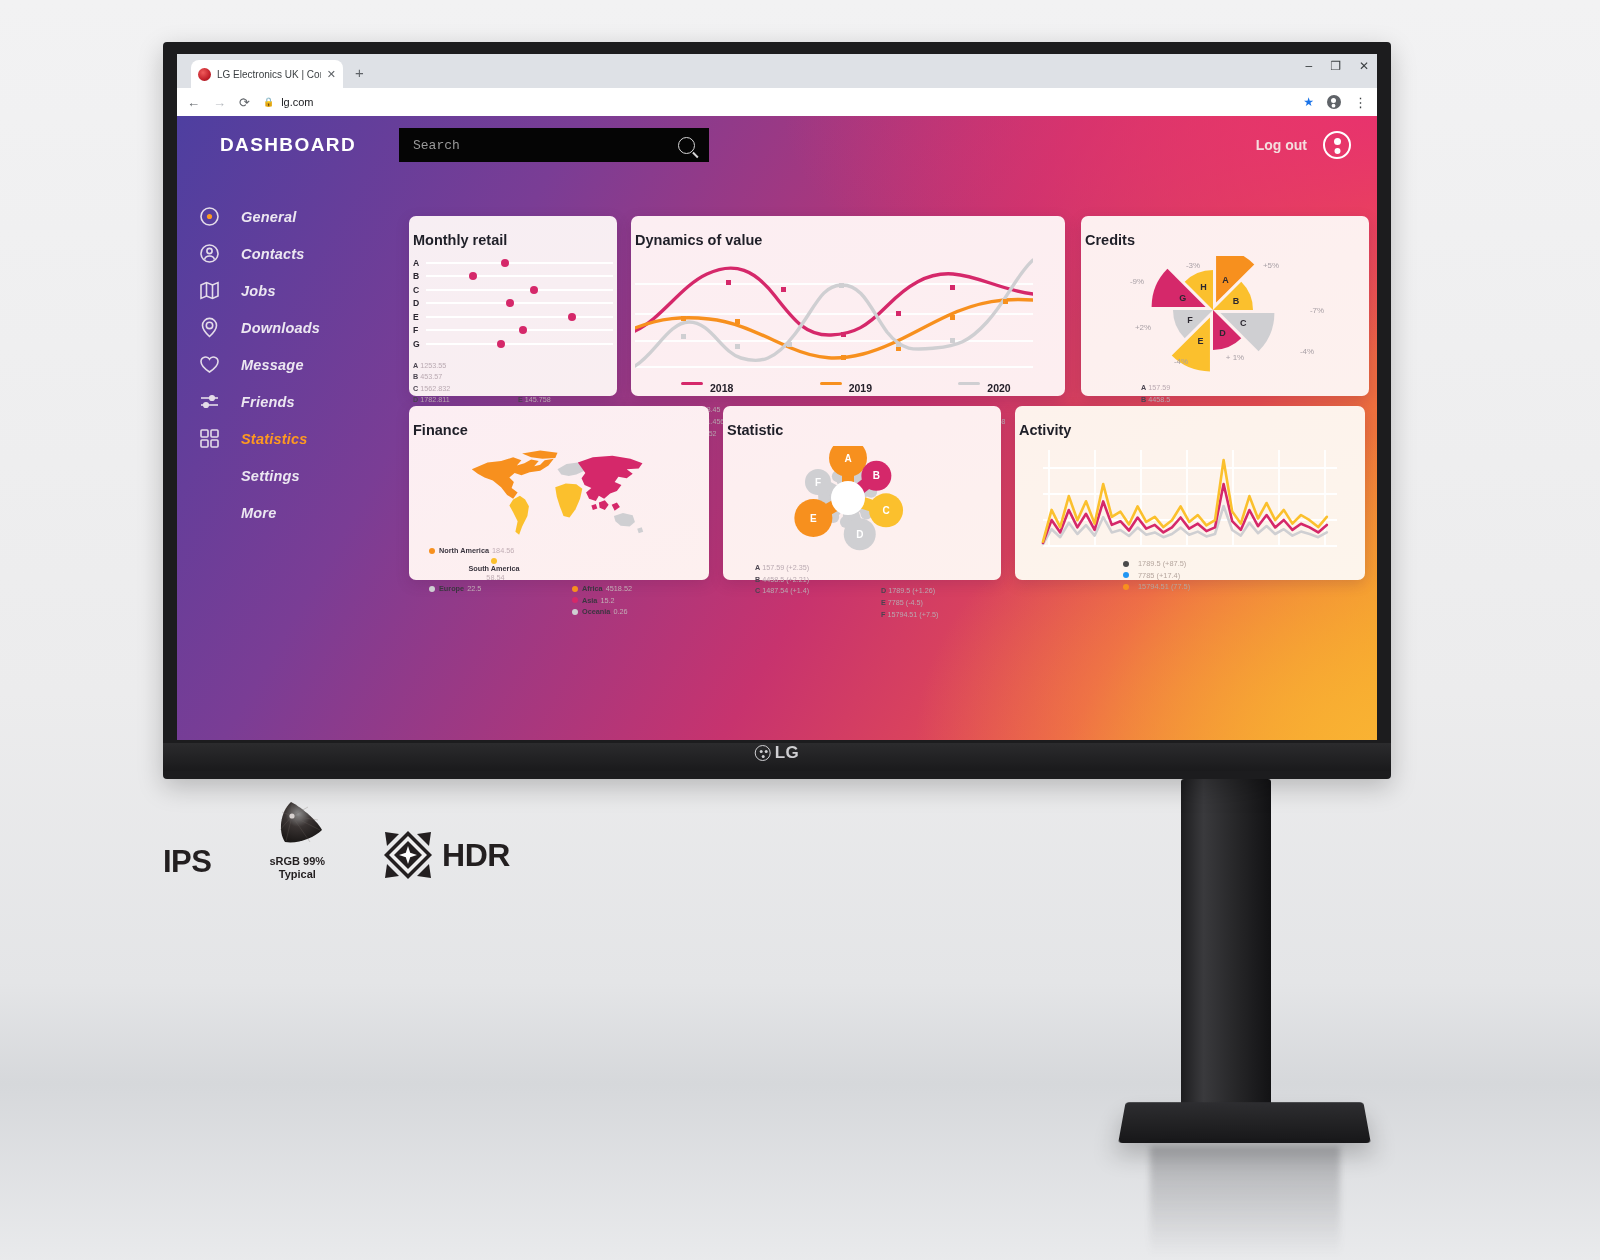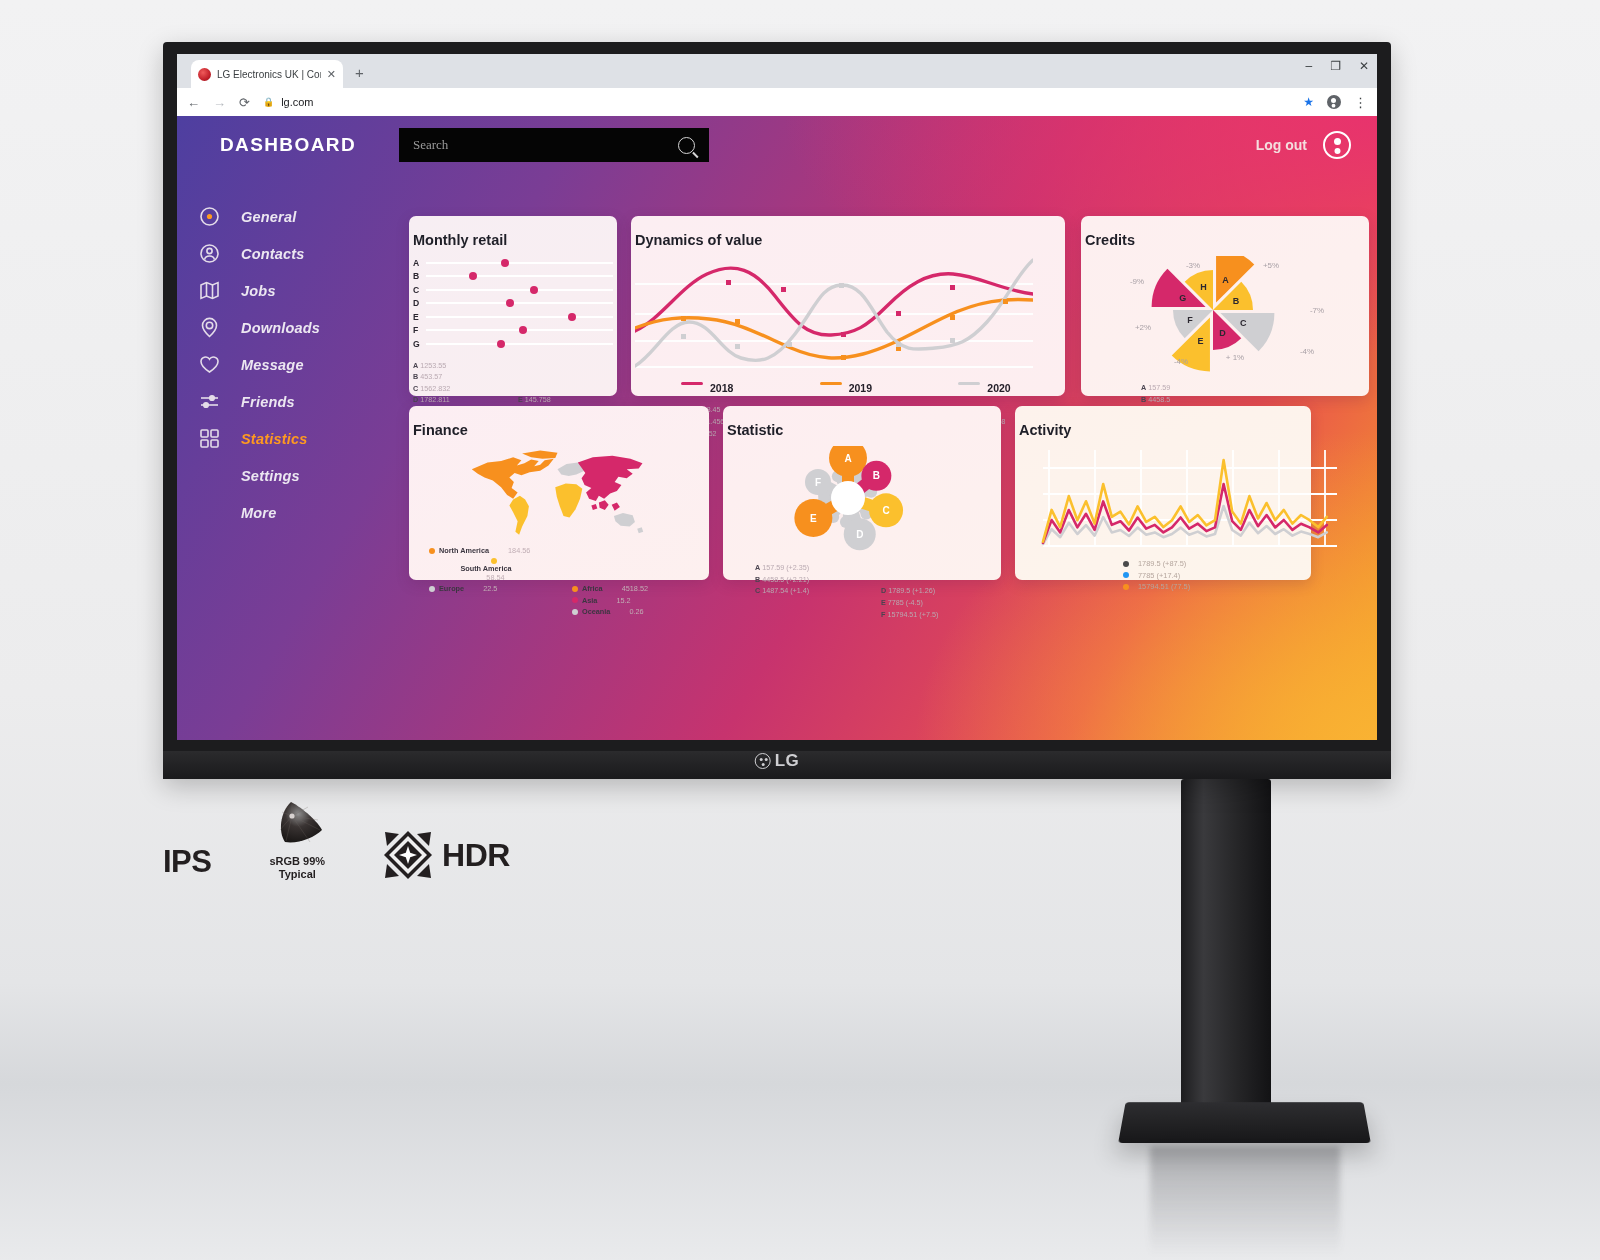--- a/index.html
+++ b/index.html
@@ -6,21 +6,21 @@
   html,body { width:1600px; height:1260px; overflow:hidden; }
   body {
     font-family:"Liberation Sans", sans-serif;
     background:linear-gradient(180deg,#f2f2f3 0%,#ececed 55%,#e4e5e7 78%,#d6d8db 86%,#e9eaec 100%);
     position:relative;
   }
   
   #monitor { position:absolute; left:163px; top:42px; width:1228px; height:737px;
              background:#1c1c1e; border-radius:4px; box-shadow:0 8px 26px rgba(0,0,0,.22); }
   #screen { position:absolute; left:14px; top:12px; width:1200px; height:686px; background:#fff; overflow:hidden; }
-  #bezel-bottom { position:absolute; left:0; bottom:0; width:100%; height:28px;
+  #bezel-bottom { position:absolute; left:0; bottom:8px; width:100%; height:28px;
                   background:linear-gradient(180deg,#2b2b2d 0%,#1a1a1c 100%); }
   #lg-logo { position:absolute; left:50%; transform:translateX(-50%); bottom:8px;
              display:flex; align-items:center; gap:4px; color:#cfcfd2; font-weight:bold; font-size:17px; letter-spacing:.5px; }
   #lg-mark { width:16px; height:16px; border-radius:50%; border:1.6px solid #cfcfd2; position:relative; }
   #lg-mark:after{ content:""; position:absolute; left:4px; top:4px; width:3px; height:3px; border-radius:50%; background:#cfcfd2;
                   box-shadow:5px 0 0 #cfcfd2, 2px 5px 0 #cfcfd2; }
   
   #stand-arm { position:absolute; left:1181px; top:779px; width:90px; height:340px;
     background:linear-gradient(90deg,#1d1d1f 0%,#3a3a3d 25%,#272729 60%,#121214 100%); border-radius:3px; }
   #stand-base { position:absolute; left:1122px; top:1098px; width:245px; height:48px;
@@ -55,21 +55,21 @@
     background:
       radial-gradient(ellipse 70% 90% at 100% 100%, #f9b233 0%, rgba(249,178,51,0) 55%),
       radial-gradient(ellipse 90% 70% at 100% 0%, #e8336d 0%, rgba(232,51,109,0) 55%),
       linear-gradient(120deg,#4e3fa0 0%,#7a3d95 26%,#c7336e 58%,#e94f4f 80%,#f5a623 100%);
   }
   #topbar { height:58px; display:flex; align-items:center; }
   #brand { width:222px; text-align:center; color:#fff; font-size:19px; font-weight:bold; letter-spacing:1.4px; }
   #search { width:310px; height:34px; background:#050505; display:flex; align-items:center; padding:0 14px;
             justify-content:space-between; }
   #search input { background:transparent; border:0; outline:0; color:#f97316; font-size:13px; width:230px;
-                  font-family:Liberation Serif, serif; }
+                  font-family:Liberation Mono, monospace; }
   #search input::placeholder{ color:#9a9a9a; }
   #search-icon { width:17px; height:17px; border:1.7px solid #d6d6d6; border-radius:50%; position:relative; }
   #search-icon:after{ content:""; position:absolute; right:-5px; bottom:-3px; width:7px; height:1.7px; background:#d6d6d6;
                       transform:rotate(45deg); }
   #topright { margin-left:auto; display:flex; align-items:center; gap:16px; padding-right:26px; }
   #logout { color:#f4dede; font-size:14px; font-weight:bold; cursor:pointer; }
   #avatar { width:28px; height:28px; border-radius:50%; border:2px solid #fff; position:relative; cursor:pointer; }
   #avatar:after{ content:""; position:absolute; left:8.5px; top:5px; width:7px; height:7px; border-radius:50%; background:#fff;
                  box-shadow:0 9.5px 0 -0.5px #fff; }
   
@@ -82,21 +82,21 @@
   
   #cards { position:absolute; left:232px; top:100px; width:950px; }
   .card { position:absolute; background:rgba(255,255,255,.88); border-radius:7px;
           box-shadow:0 4px 14px rgba(80,20,70,.18); padding:16px 4px; }
   .card-title { font-size:14.5px; font-weight:bold; color:#1f1f28; margin-bottom:8px; }
   #card-monthly { left:0;   top:0;   width:208px; height:180px; background:linear-gradient(160deg,#f7eef3,#f9eef1); }
   #card-dynamics{ left:222px;top:0;  width:434px; height:180px; background:linear-gradient(160deg,#fceef2,#fdeef0); }
   #card-credits { left:672px;top:0;  width:288px; height:180px; background:linear-gradient(160deg,#fdeff0,#fdf1ee); }
   #card-finance { left:0;   top:190px;width:300px;height:174px; background:linear-gradient(160deg,#fceef3,#fdf0ef); }
   #card-statistic{left:314px;top:190px;width:278px;height:174px;background:linear-gradient(160deg,#fdeef1,#fdf1ee); }
-  #card-activity {left:606px;top:190px;width:296px;height:174px;background:linear-gradient(160deg,#fdf2ec,#fdf5ec); }
+  #card-activity {left:606px;top:190px;width:350px;height:174px;background:linear-gradient(160deg,#fdf2ec,#fdf5ec); }
   .legend-val { font-size:7.2px; color:#b9a9b1; line-height:1.62; }
   .legend-val b { color:#4a4450; }
   .lg-grid { display:grid; grid-template-columns:1fr 1fr; column-gap:10px; }
   .dot { width:6px; height:6px; border-radius:50%; display:inline-block; margin-right:4px; vertical-align:middle; flex:none; }
   
   .mr-row { display:flex; align-items:center; height:13.5px; }
   .mr-lbl { width:13px; font-size:8.6px; font-weight:bold; color:#2b2730; }
   .mr-track { flex:1; height:1.6px; background:#fff; position:relative; }
   .mr-dot { position:absolute; top:50%; width:8px; height:8px; margin-top:-4px; margin-left:-4px;
             border-radius:50%; background:#d5286a; }
@@ -104,21 +104,21 @@
   .dyn-col { width:132px; }
   .dyn-head { display:flex; align-items:flex-start; gap:7px; margin-bottom:10px; }
   .dyn-line { width:22px; height:3px; border-radius:2px; }
   .dyn-year { font-size:10.5px; font-weight:bold; color:#24202a; }
   .dyn-v { font-size:7px; color:#bcacb4; line-height:1.7; }
   
   .act-row { display:flex; align-items:center; font-size:7.4px; color:#b5a69e; margin-bottom:2.5px; }
   .act-row .dot { margin-right:9px; }
   
   .fin-row { display:flex; align-items:center; font-size:7.3px; color:#c1aeb5; margin-bottom:2.5px; }
-  .fin-row b { color:#3b3640; margin-right:19px; }
+  .fin-row b { color:#3b3640; margin-right:3px; }
   
   #badges { position:absolute; left:163px; top:800px; display:flex; align-items:flex-end; gap:58px; }
   #ips-txt { font-size:31px; font-weight:bold; color:#231f20; letter-spacing:-.5px; }
   #srgb-wrap { text-align:center; }
   #srgb-txt { font-size:11px; font-weight:bold; color:#231f20; line-height:1.15; margin-top:3px; }
   #hdr-wrap { display:flex; align-items:center; gap:9px; }
   #hdr-txt { font-size:32px; font-weight:bold; color:#231f20; letter-spacing:-.5px; }
 </style>
 </head>
 <body>

